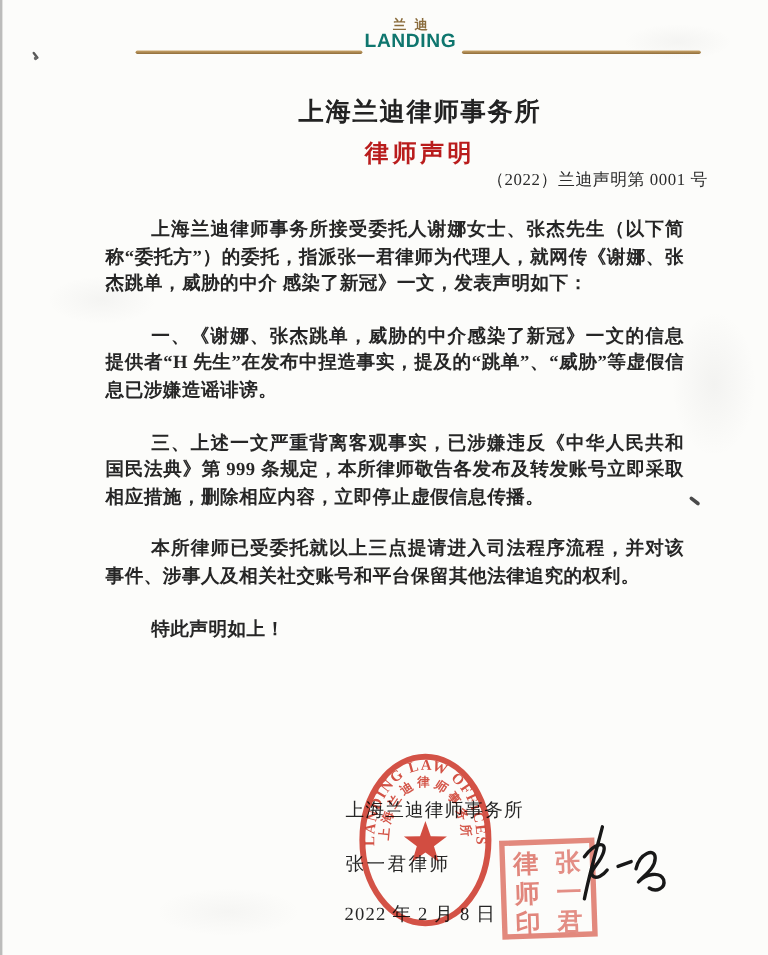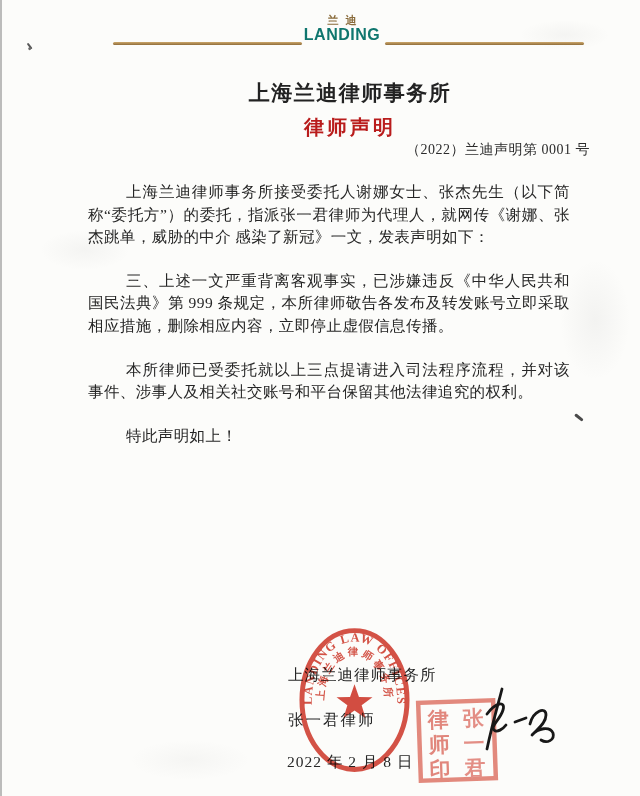--- a/index.html
+++ b/index.html
@@ -39,21 +39,21 @@
     font-size:21px;font-weight:bold;letter-spacing:1.5px;color:#222;}
   .doc-title{position:absolute;left:110px;top:114px;width:480px;text-align:center;
     font-size:20px;font-weight:bold;letter-spacing:3px;color:#b91c1c;}
   .doc-number{position:absolute;left:290px;top:141px;width:300px;text-align:right;
     font-size:14px;color:#2b2b2b;letter-spacing:.5px;}
 
   
   .body-text{position:absolute;left:88px;top:181px;width:482px;
     font-size:15.5px;line-height:22.6px;letter-spacing:.4px;
     text-align:justify;color:#262626;}
-  .body-text p{margin:0 0 21px;text-indent:38px;}
+  .body-text p{margin:0 0 21px;text-indent:38px;font-weight:bold;}
   .body-text p.closing{margin-bottom:12px;}
 
   
   .sig-line{position:absolute;font-size:15.5px;letter-spacing:1px;color:#262626;}
   .sig-firm{left:288px;top:665px;}
   .sig-lawyer{left:288px;top:710px;letter-spacing:2px;}
   .sig-date{left:287px;top:752px;letter-spacing:1px;}
 
   
   .seal-round{position:absolute;left:297px;top:625px;width:115px;height:150px;
@@ -79,20 +79,21 @@
   <div class="logo-en">LANDING</div>
   <div class="rule rule-left"></div>
   <div class="rule rule-right"></div>
 
   <div class="firm-title">上海兰迪律师事务所</div>
   <div class="doc-title">律师声明</div>
   <div class="doc-number">（2022）兰迪声明第 0001 号</div>
 
   <main class="body-text">
     <p>上海兰迪律师事务所接受委托人谢娜女士、张杰先生（以下简称“委托方”）的委托，指派张一君律师为代理人，就网传《谢娜、张杰跳单，威胁的中介 感染了新冠》一文，发表声明如下：</p>
+    <p>一、《谢娜、张杰跳单，威胁的中介感染了新冠》一文的信息提供者“H 先生”在发布中捏造事实，提及的“跳单”、“威胁”等虚假信息已涉嫌造谣诽谤。</p>
     <p>三、上述一文严重背离客观事实，已涉嫌违反《中华人民共和国民法典》第 999 条规定，本所律师敬告各发布及转发账号立即采取相应措施，删除相应内容，立即停止虚假信息传播。</p>
     <p>本所律师已受委托就以上三点提请进入司法程序流程，并对该事件、涉事人及相关社交账号和平台保留其他法律追究的权利。</p>
     <p class="closing">特此声明如上！</p>
   </main>
 
   <div class="sig-line sig-firm">上海兰迪律师事务所</div>
   <div class="sig-line sig-lawyer">张一君律师</div>
   <div class="sig-line sig-date">2022 年 2 月 8 日</div>
 
   <svg class="seal-round" viewBox="0 0 116 150" xmlns="http://www.w3.org/2000/svg">

